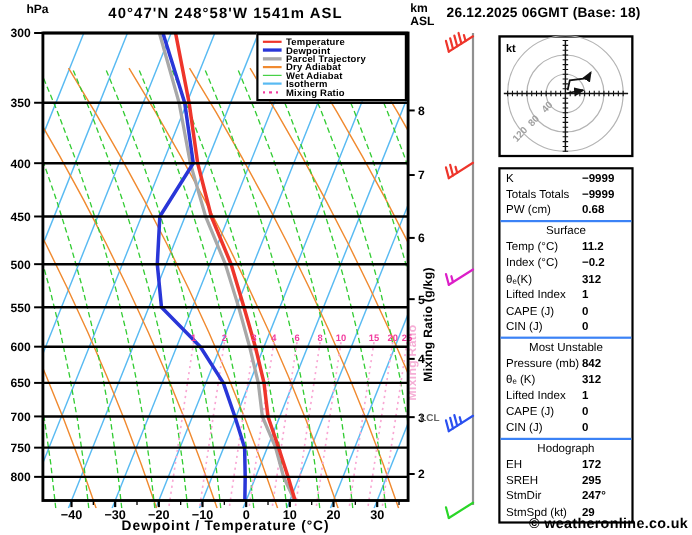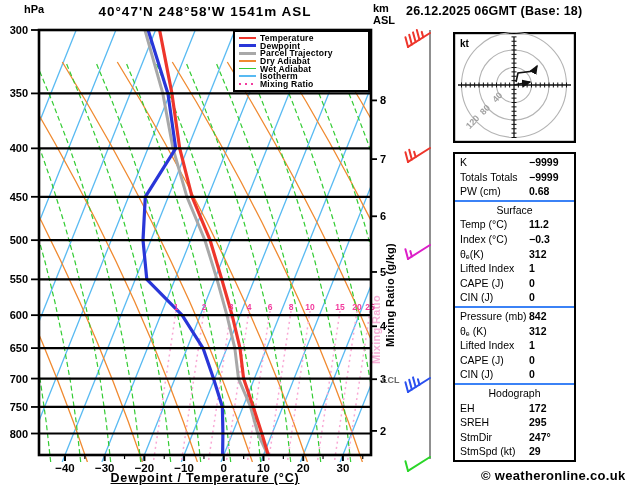--- a/index.html
+++ b/index.html
@@ -11,21 +11,21 @@
   .hpa-label{left:24px;top:3px;font-size:11px;z-index:3;}
   .km-label{left:373px;top:2px;font-size:11px;line-height:12px;z-index:3;}
   .date-title{left:406px;top:4px;width:223px;font-size:12.5px;letter-spacing:0.2px;z-index:3;}
   #skewt{position:absolute;left:0;top:0;z-index:1;}
   #hodo{position:absolute;left:453px;top:32px;z-index:2;}
   .legend{left:233px;top:30px;width:137px;background:#fff;border:2px solid #000;
           padding:2px 2px 2px 4px;z-index:2;box-sizing:border-box;text-align:right;}
   .legend-row{display:flex;align-items:center;height:7.7px;}
   .legend-swatch{width:17px;height:2.6px;margin-right:4px;flex:none;}
   .legend-label{font-size:8.6px;font-weight:700;letter-spacing:0.2px;white-space:nowrap;}
-  .xaxis-label{left:39px;top:471px;width:332px;text-align:center;font-size:12.5px;letter-spacing:0.8px;z-index:3;text-decoration:underline;}
+  .xaxis-label{left:39px;top:471px;width:332px;text-align:center;font-size:12.5px;letter-spacing:0.8px;z-index:3;}
   .mix-axis{left:312px;top:287px;width:160px;height:16px;text-align:center;font-size:11px;
             transform:rotate(-90deg);z-index:2;letter-spacing:0.3px;}
   .mix-ghost{left:317px;top:322px;width:120px;height:15px;text-align:center;font-size:11px;font-weight:700;
              color:#f6aed6;transform:rotate(-90deg);z-index:0;letter-spacing:0.3px;}
   .lcl{left:382px;top:375px;font-size:9px;color:#666;z-index:2;}
   .data-table{left:453px;top:152px;width:123px;background:#fff;border:2px solid #000;z-index:2;
               box-sizing:border-box;font-size:10.5px;}
   .tsection{border-top:2px solid #3b82f6;padding:1px 0;}
   .tsection:first-child{border-top:none;}
   .theader{text-align:center;height:14.6px;line-height:14.6px;}
@@ -364,27 +364,28 @@
 
   <div class="abs data-table" id="dtable">
       <div class="tsection">
         <div class="trow"><span>K</span><span class="tval">−9999</span></div>
         <div class="trow"><span>Totals Totals</span><span class="tval">−9999</span></div>
         <div class="trow"><span>PW (cm)</span><span class="tval">0.68</span></div>
       </div>
       <div class="tsection">
         <div class="theader">Surface</div>
         <div class="trow"><span>Temp (°C)</span><span class="tval">11.2</span></div>
-        <div class="trow"><span>Index (°C)</span><span class="tval">−0.3</span></div>
+        <div class="trow"><span>Index (°C)</span><span class="tval">−0.2</span></div>
         <div class="trow"><span>θₑ(K)</span><span class="tval">312</span></div>
         <div class="trow"><span>Lifted Index</span><span class="tval">1</span></div>
         <div class="trow"><span>CAPE (J)</span><span class="tval">0</span></div>
         <div class="trow"><span>CIN (J)</span><span class="tval">0</span></div>
       </div>
       <div class="tsection">
+        <div class="theader">Most Unstable</div>
         <div class="trow"><span>Pressure (mb)</span><span class="tval">842</span></div>
         <div class="trow"><span>θₑ (K)</span><span class="tval">312</span></div>
         <div class="trow"><span>Lifted Index</span><span class="tval">1</span></div>
         <div class="trow"><span>CAPE (J)</span><span class="tval">0</span></div>
         <div class="trow"><span>CIN (J)</span><span class="tval">0</span></div>
       </div>
       <div class="tsection">
         <div class="theader">Hodograph</div>
         <div class="trow"><span>EH</span><span class="tval">172</span></div>
         <div class="trow"><span>SREH</span><span class="tval">295</span></div>

